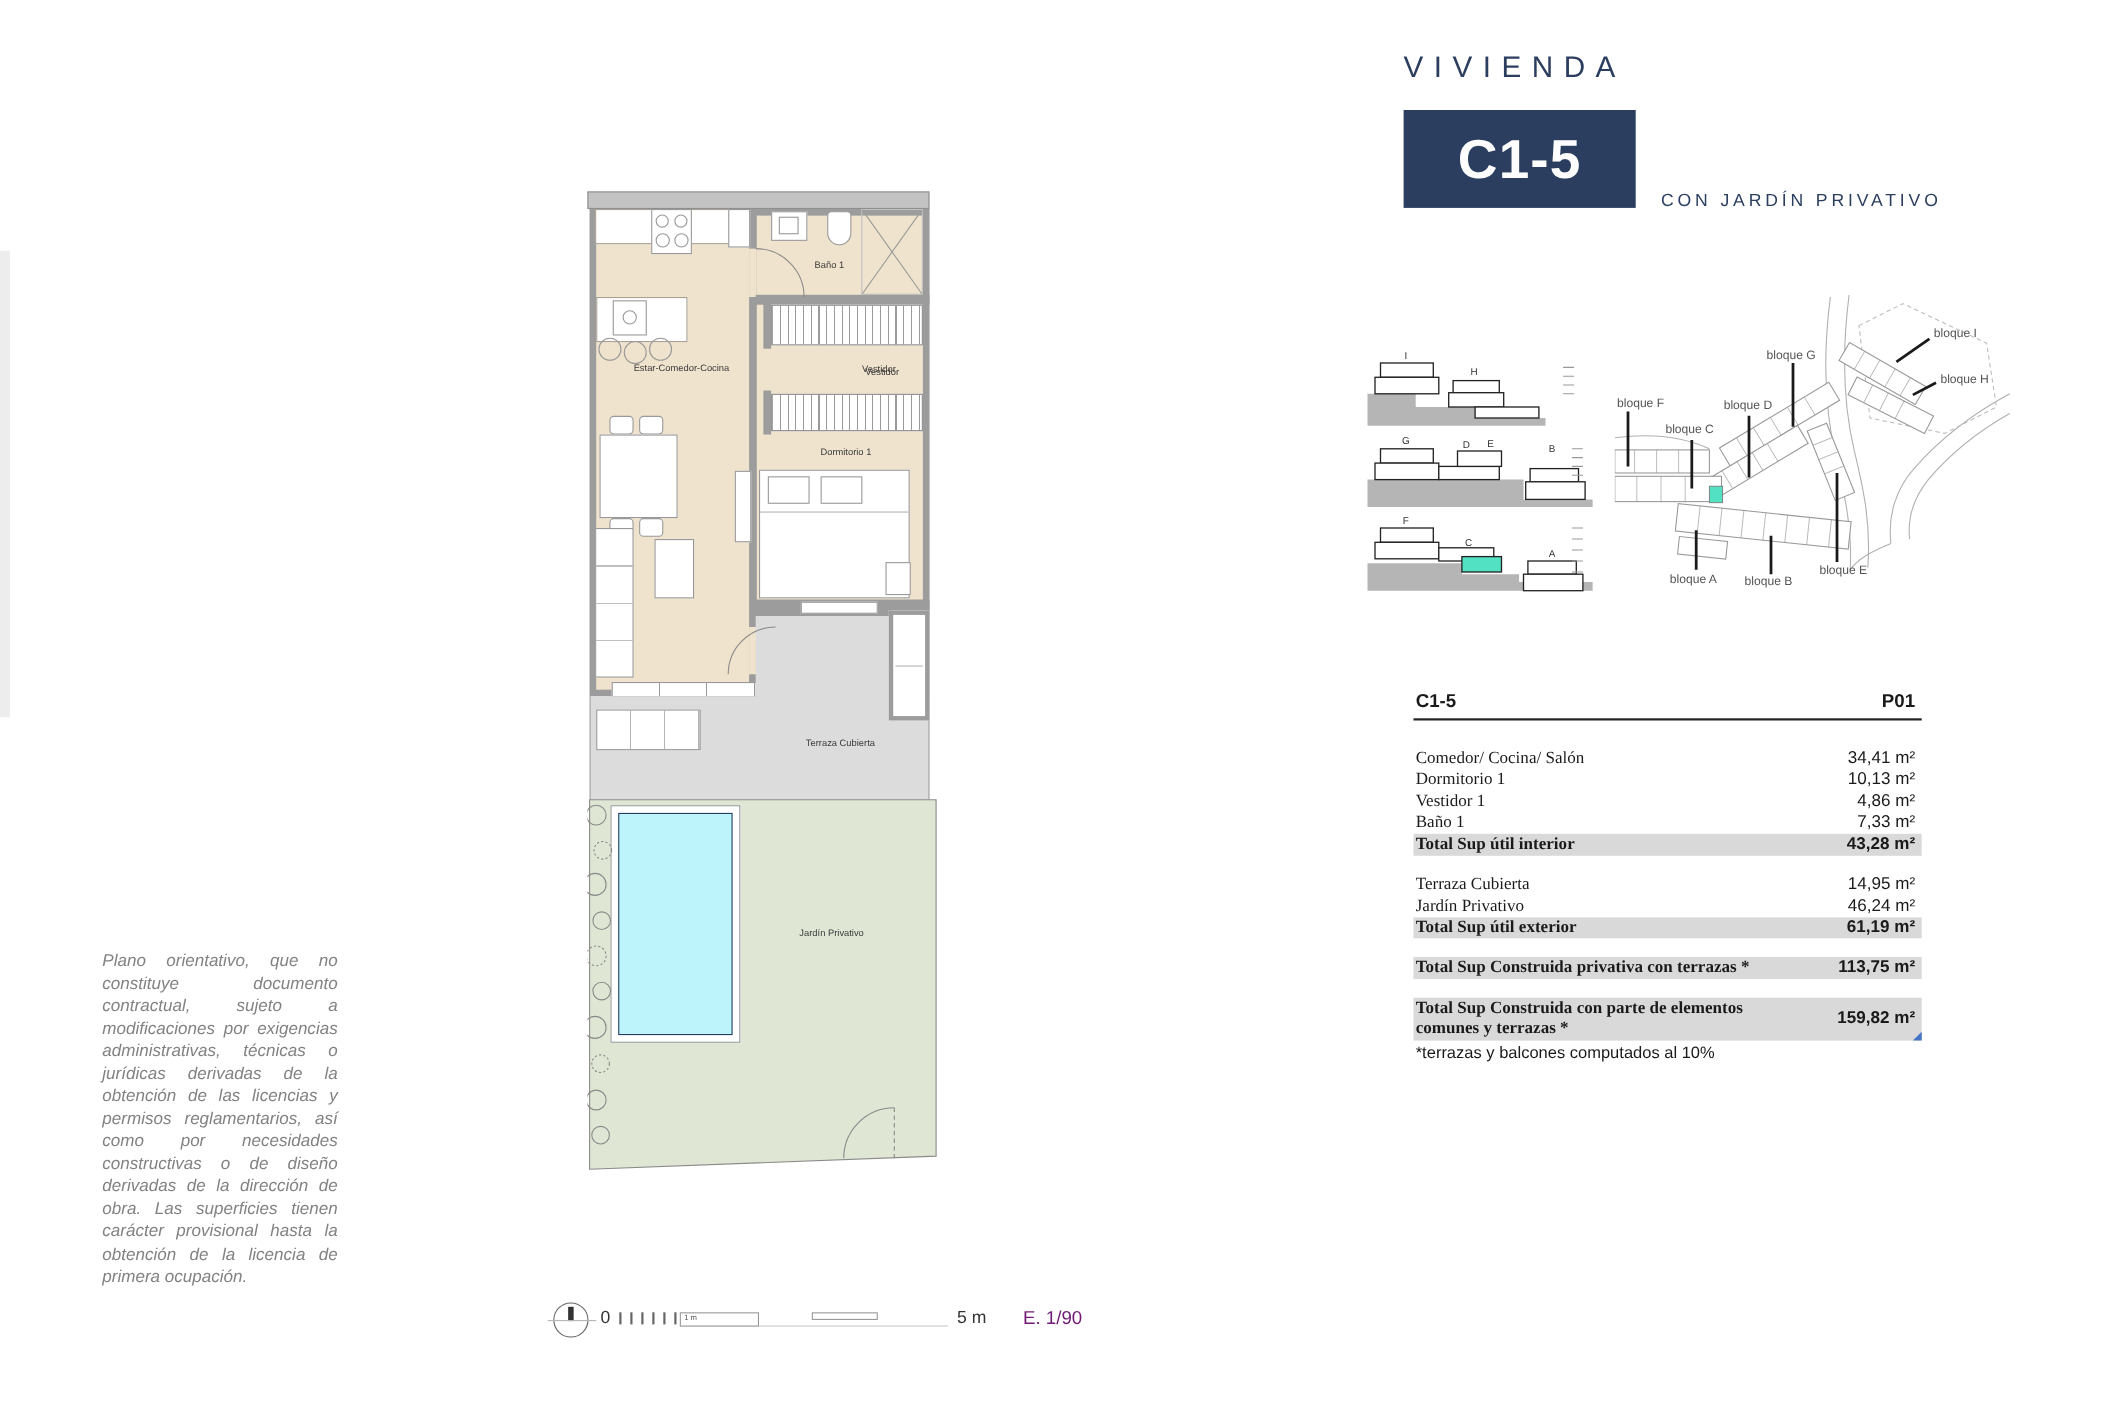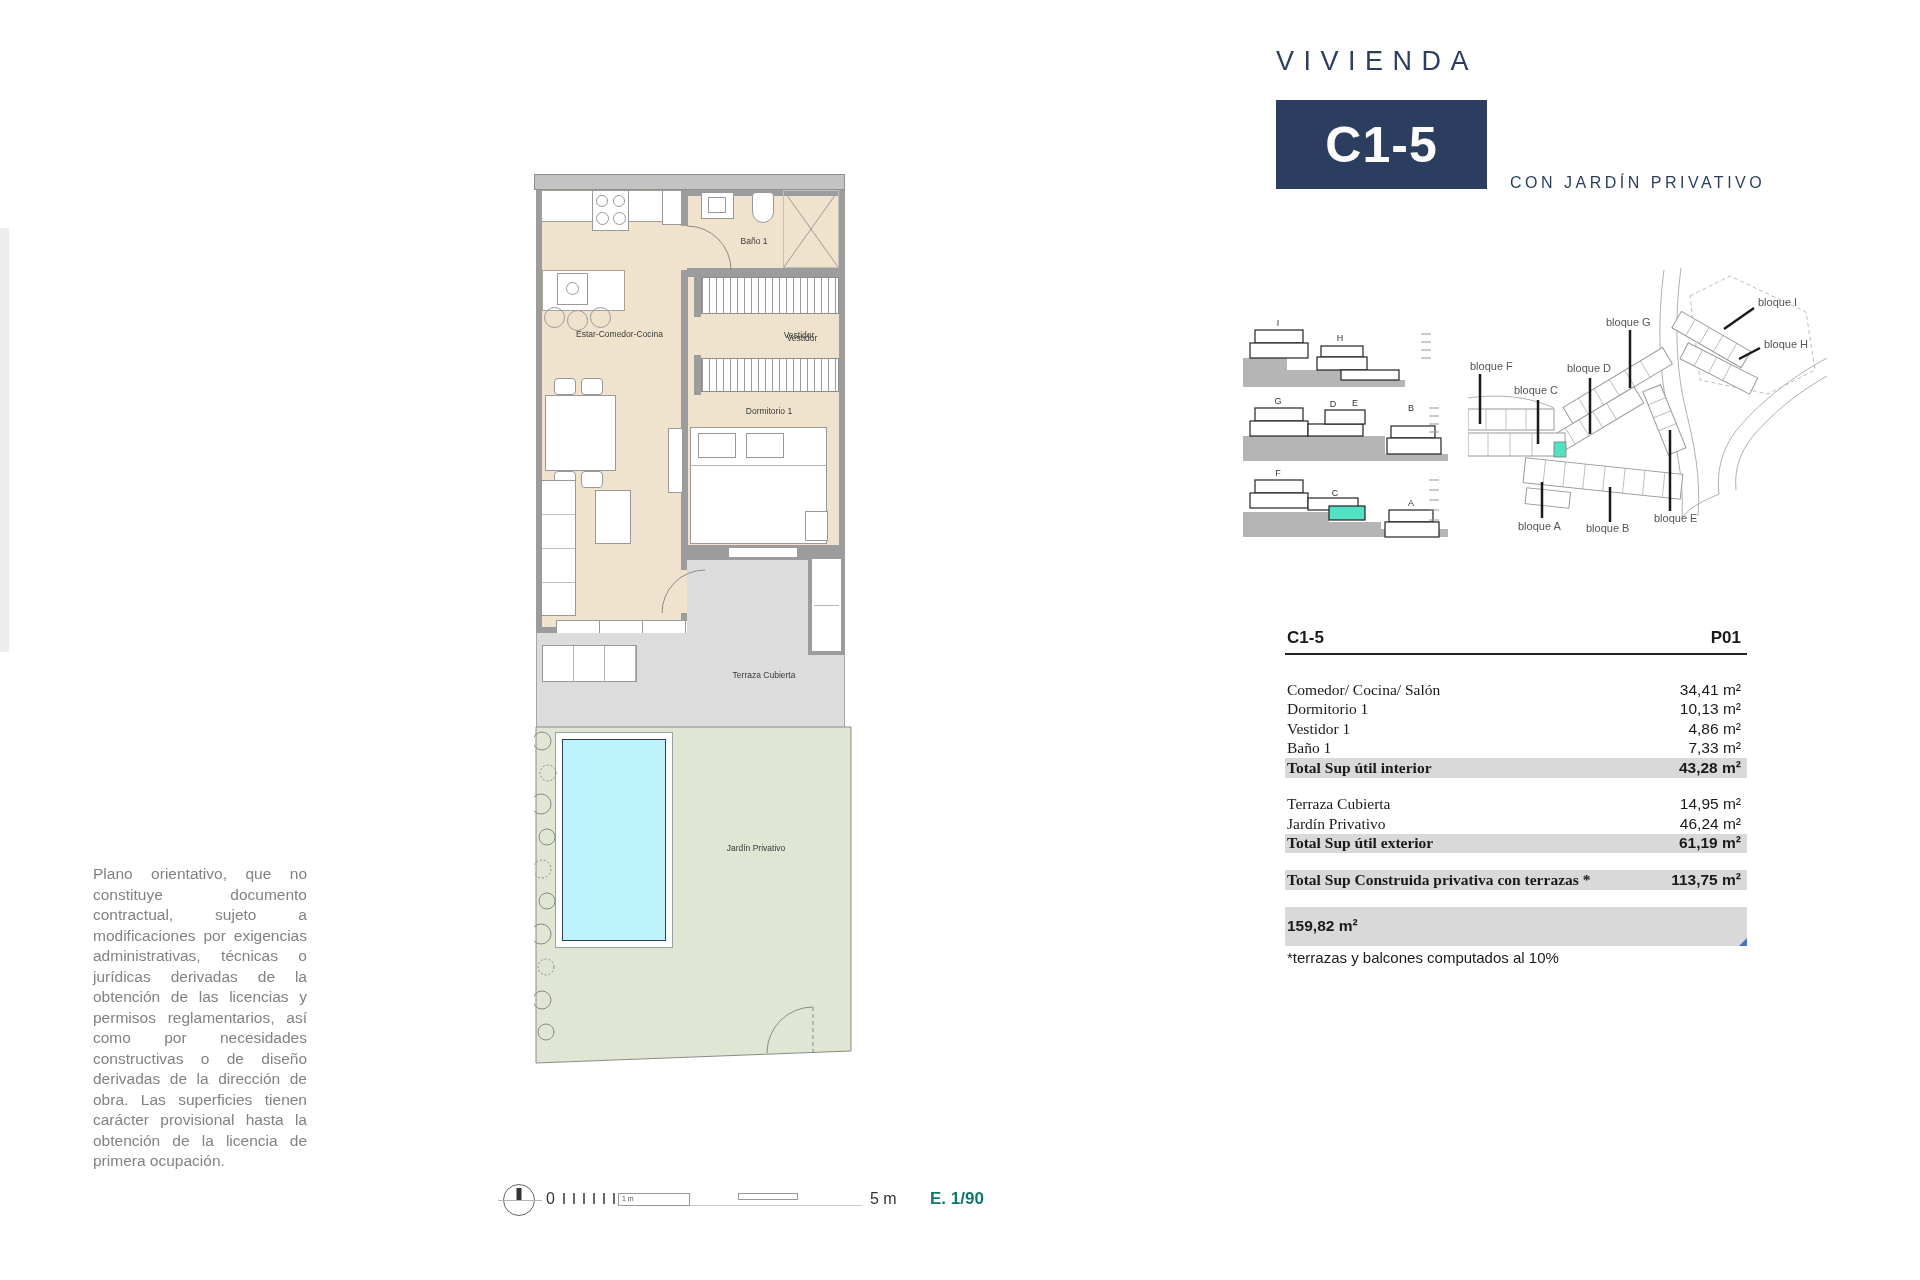--- a/index.html
+++ b/index.html
@@ -12,21 +12,21 @@
   .viv-title{left:1276px;top:46px;width:240px;font-size:27px;font-weight:500;
              letter-spacing:9.5px;color:#2b3e5f;}
   .unit-badge{left:1276px;top:100px;width:211px;height:89px;background:#2b3e5f;
               display:flex;align-items:center;justify-content:center;}
   .unit-badge span{color:#fdfdfd;font-size:50px;font-weight:700;letter-spacing:1px;}
   .subtitle{left:1510px;top:174px;font-size:16px;letter-spacing:3.5px;
             color:#2b3e5f;font-weight:500;}
 
   
   .disclaimer{left:93px;top:864px;width:214px;font-size:15.5px;line-height:20.5px;
-              color:#828282;text-align:justify;}
+              color:#828282;text-align:justify;font-style:italic;}
   .page-edge{left:0;top:228px;width:9px;height:424px;background:#ededed;}
 
   
   .plan{left:534px;top:174px;width:323px;height:894px;}
   .topband{left:0;top:0;width:311px;height:16px;background:#c4c3c3;border:1px solid #8f8f8f;}
   .building{left:2px;top:16px;width:309px;height:443px;background:#efe3cd;border:6px solid #9c9c9c;}
   .divider{left:147px;top:16px;width:7px;height:443px;background:#9c9c9c;}
   .door-gap{background:#efe3cd;}
   .wallband{background:#9c9c9c;}
   .furn{background:#fff;border:1px solid #a9a193;}
@@ -49,21 +49,21 @@
   .north{left:503px;top:1184px;width:32px;height:32px;border:1.5px solid #666;border-radius:50%;}
   .north:before{content:"";position:absolute;left:50%;top:3px;width:5px;height:13px;background:#333;transform:translateX(-50%);}
   .north:after{content:"";position:absolute;left:-6px;top:15px;width:44px;height:1px;background:#b5b5b5;}
   .sb-zero{left:546px;top:1190px;font-size:16px;color:#333;}
   .tick{width:2px;height:11px;background:#666;top:1193px;}
   .sb{left:618px;top:1192px;width:244px;height:14px;}
   .sb-base{left:0;bottom:0;width:244px;height:1px;background:#c9c9c9;}
   .sb-box{left:0;top:1px;width:72px;height:13px;border:1px solid #999;background:#fff;font-size:7px;color:#555;padding:1px 0 0 3px;}
   .sb-raised{left:120px;top:1px;width:60px;height:7px;border:1px solid #999;background:#fff;}
   .sb-five{left:870px;top:1190px;font-size:16px;color:#333;}
-  .sb-ratio{left:930px;top:1189px;font-size:17px;font-weight:700;color:#0f766e;}
+  .sb-ratio{left:930px;top:1189px;font-size:17px;font-weight:400;color:#701a75;}
 
   
   .atable{left:1285px;top:628px;width:462px;}
   .t-head{display:flex;justify-content:space-between;font-weight:700;font-size:17px;
           padding:0 6px 5px 2px;border-bottom:2.5px solid #222;margin-bottom:25px;}
   .t-row{position:relative;display:flex;justify-content:space-between;align-items:center;
          padding:0 6px 0 2px;min-height:19.5px;font-size:15.5px;}
   .t-row .lab{max-width:345px;font-family:Liberation Serif, serif;}
   .t-row .val{white-space:nowrap;}
   .t-total{background:#d9d9d9;font-weight:700;}
@@ -337,20 +337,21 @@
     <span class="lab">Total Sup útil exterior</span>
     <span class="val">61,19 m²</span>
   </div>
   <div class="t-gap"></div>
   <div class="t-row t-total">
     <span class="lab">Total Sup Construida privativa con terrazas *</span>
     <span class="val">113,75 m²</span>
   </div>
   <div class="t-gap"></div>
   <div class="t-row t-total t-big">
+    <span class="lab" style="width:340px;">Total Sup Construida con parte de elementos comunes y terrazas *</span>
     <span class="val">159,82 m²</span>
     <span class="corner"></span>
   </div>
   <div class="footnote">*terrazas y balcones computados al 10%</div>
 </div>
 
 <div class="abs north"></div>
 <div class="abs sb-zero">0</div>
 <div class="abs tick" style="left:563px;"></div>
 <div class="abs tick" style="left:573px;"></div>

